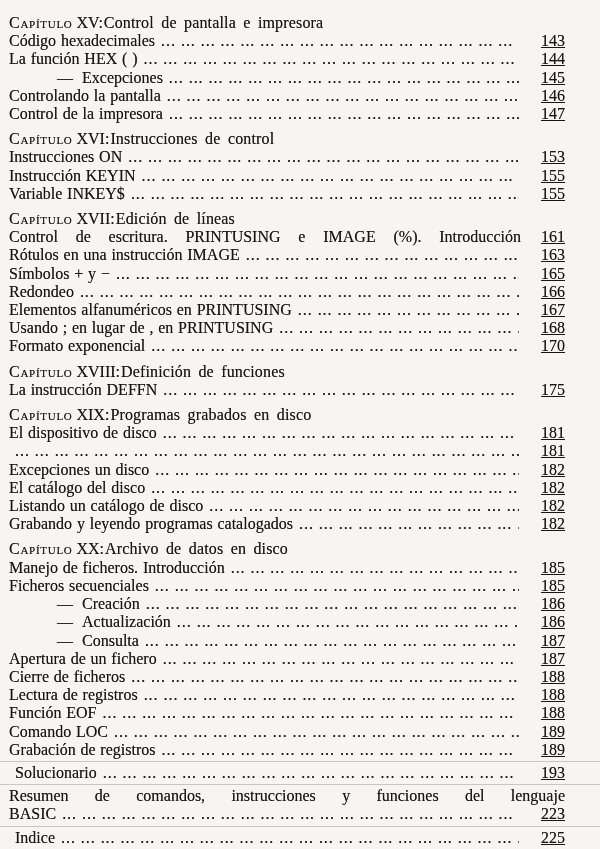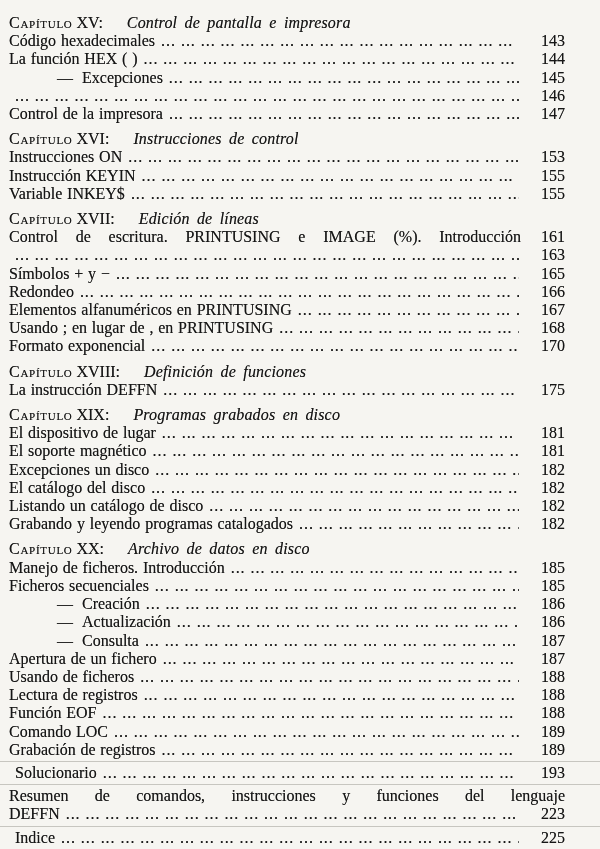--- a/index.html
+++ b/index.html
@@ -16,31 +16,31 @@
     font-family:"Liberation Serif","DejaVu Serif",serif;
     font-size:16px;
     line-height:18.2px;
     font-weight:500;
     color:var(--ink);
     text-shadow:0 0 .4px rgba(10,10,10,.55);
   }
   .row{display:flex;align-items:baseline;}
   .chapter{margin-top:7px;white-space:nowrap;}
   .ch-label{font-variant:small-caps;letter-spacing:.045em;}
-  .ch-title{font-style:italic;margin-left:24px;word-spacing:.2em;letter-spacing:.01em;}
+  .ch-title{margin-left:1px;word-spacing:.2em;letter-spacing:.01em;}
   .entry-text{white-space:nowrap;word-spacing:.05em;}
   .ind0{margin-left:6px;}
   .ind1{}
   .ind2{margin-left:48px;}
   .dash{margin-right:9px;}
   .leader{
     flex:1;overflow:hidden;white-space:nowrap;
     margin:0 14px 0 6px;letter-spacing:.06em;
   }
-  .pagenum{flex:none;width:32px;text-align:right;}
+  .pagenum{flex:none;width:32px;text-align:right;text-decoration:underline;}
   .fill{
     flex:1;white-space:normal;
     text-align:justify;text-align-last:justify;
     margin-right:12px;
   }
   .wrap-line1{
     text-align:justify;text-align-last:justify;
     white-space:normal;word-spacing:.05em;
   }
   .rule{
@@ -67,20 +67,21 @@
         <span class="entry-text ind1">La función HEX ( )</span>
         <span class="leader">... ... ... ... ... ... ... ... ... ... ... ... ... ... ... ... ... ... ... ... ... ... ... ... ... ... ... ... ... ... ... ... ... ... </span>
         <span class="pagenum">144</span>
       </div>
       <div class="row">
         <span class="entry-text ind2"><span class="dash">—</span>Excepciones</span>
         <span class="leader">... ... ... ... ... ... ... ... ... ... ... ... ... ... ... ... ... ... ... ... ... ... ... ... ... ... ... ... ... ... ... ... ... ... </span>
         <span class="pagenum">145</span>
       </div>
       <div class="row">
+        <span class="entry-text ind1">Controlando la pantalla</span>
         <span class="leader">... ... ... ... ... ... ... ... ... ... ... ... ... ... ... ... ... ... ... ... ... ... ... ... ... ... ... ... ... ... ... ... ... ... </span>
         <span class="pagenum">146</span>
       </div>
       <div class="row">
         <span class="entry-text ind1">Control de la impresora</span>
         <span class="leader">... ... ... ... ... ... ... ... ... ... ... ... ... ... ... ... ... ... ... ... ... ... ... ... ... ... ... ... ... ... ... ... ... ... </span>
         <span class="pagenum">147</span>
       </div>
       <div class="row chapter">
         <span class="ch-label">Capítulo</span>
@@ -105,20 +106,21 @@
       <div class="row chapter">
         <span class="ch-label">Capítulo</span>
         <span class="ch-numeral">&nbsp;XVII:</span>
         <span class="ch-title">Edición de líneas</span>
       </div>
       <div class="row">
         <span class="entry-text ind1 fill">Control de escritura. PRINTUSING e IMAGE (%). Introducción</span>
         <span class="pagenum">161</span>
       </div>
       <div class="row">
+        <span class="entry-text ind1">Rótulos en una instrucción IMAGE</span>
         <span class="leader">... ... ... ... ... ... ... ... ... ... ... ... ... ... ... ... ... ... ... ... ... ... ... ... ... ... ... ... ... ... ... ... ... ... </span>
         <span class="pagenum">163</span>
       </div>
       <div class="row">
         <span class="entry-text ind1">Símbolos + y −</span>
         <span class="leader">... ... ... ... ... ... ... ... ... ... ... ... ... ... ... ... ... ... ... ... ... ... ... ... ... ... ... ... ... ... ... ... ... ... </span>
         <span class="pagenum">165</span>
       </div>
       <div class="row">
         <span class="entry-text ind1">Redondeo</span>
@@ -149,26 +151,25 @@
         <span class="entry-text ind1">La instrucción DEFFN</span>
         <span class="leader">... ... ... ... ... ... ... ... ... ... ... ... ... ... ... ... ... ... ... ... ... ... ... ... ... ... ... ... ... ... ... ... ... ... </span>
         <span class="pagenum">175</span>
       </div>
       <div class="row chapter">
         <span class="ch-label">Capítulo</span>
         <span class="ch-numeral">&nbsp;XIX:</span>
         <span class="ch-title">Programas grabados en disco</span>
       </div>
       <div class="row">
-        <span class="entry-text ind1">El dispositivo de lugar</span>
+        <span class="entry-text ind1">El dispositivo de disco</span>
         <span class="leader">... ... ... ... ... ... ... ... ... ... ... ... ... ... ... ... ... ... ... ... ... ... ... ... ... ... ... ... ... ... ... ... ... ... </span>
         <span class="pagenum">181</span>
       </div>
       <div class="row">
-        <span class="entry-text ind1">El soporte magnético</span>
         <span class="leader">... ... ... ... ... ... ... ... ... ... ... ... ... ... ... ... ... ... ... ... ... ... ... ... ... ... ... ... ... ... ... ... ... ... </span>
         <span class="pagenum">181</span>
       </div>
       <div class="row">
         <span class="entry-text ind1">Excepciones un disco</span>
         <span class="leader">... ... ... ... ... ... ... ... ... ... ... ... ... ... ... ... ... ... ... ... ... ... ... ... ... ... ... ... ... ... ... ... ... ... </span>
         <span class="pagenum">182</span>
       </div>
       <div class="row">
         <span class="entry-text ind1">El catálogo del disco</span>
@@ -214,21 +215,21 @@
         <span class="entry-text ind2"><span class="dash">—</span>Consulta</span>
         <span class="leader">... ... ... ... ... ... ... ... ... ... ... ... ... ... ... ... ... ... ... ... ... ... ... ... ... ... ... ... ... ... ... ... ... ... </span>
         <span class="pagenum">187</span>
       </div>
       <div class="row">
         <span class="entry-text ind1">Apertura de un fichero</span>
         <span class="leader">... ... ... ... ... ... ... ... ... ... ... ... ... ... ... ... ... ... ... ... ... ... ... ... ... ... ... ... ... ... ... ... ... ... </span>
         <span class="pagenum">187</span>
       </div>
       <div class="row">
-        <span class="entry-text ind1">Usando de ficheros</span>
+        <span class="entry-text ind1">Cierre de ficheros</span>
         <span class="leader">... ... ... ... ... ... ... ... ... ... ... ... ... ... ... ... ... ... ... ... ... ... ... ... ... ... ... ... ... ... ... ... ... ... </span>
         <span class="pagenum">188</span>
       </div>
       <div class="row">
         <span class="entry-text ind1">Lectura de registros</span>
         <span class="leader">... ... ... ... ... ... ... ... ... ... ... ... ... ... ... ... ... ... ... ... ... ... ... ... ... ... ... ... ... ... ... ... ... ... </span>
         <span class="pagenum">188</span>
       </div>
       <div class="row">
         <span class="entry-text ind1">Función EOF</span>
@@ -248,21 +249,21 @@
       <div class="rule"></div>
       <div class="row">
         <span class="entry-text ind0">Solucionario</span>
         <span class="leader">... ... ... ... ... ... ... ... ... ... ... ... ... ... ... ... ... ... ... ... ... ... ... ... ... ... ... ... ... ... ... ... ... ... </span>
         <span class="pagenum">193</span>
       </div>
       <div class="rule"></div>
       <div>
         <div class="wrap-line1">Resumen de comandos, instrucciones y funciones del lenguaje</div>
         <div class="row">
-          <span class="entry-text ind1">DEFFN</span>
+          <span class="entry-text ind1">BASIC</span>
           <span class="leader">... ... ... ... ... ... ... ... ... ... ... ... ... ... ... ... ... ... ... ... ... ... ... ... ... ... ... ... ... ... ... ... ... ... </span>
           <span class="pagenum">223</span>
         </div>
       </div>
       <div class="rule"></div>
       <div class="row">
         <span class="entry-text ind0">Indice</span>
         <span class="leader">... ... ... ... ... ... ... ... ... ... ... ... ... ... ... ... ... ... ... ... ... ... ... ... ... ... ... ... ... ... ... ... ... ... </span>
         <span class="pagenum">225</span>
       </div>

